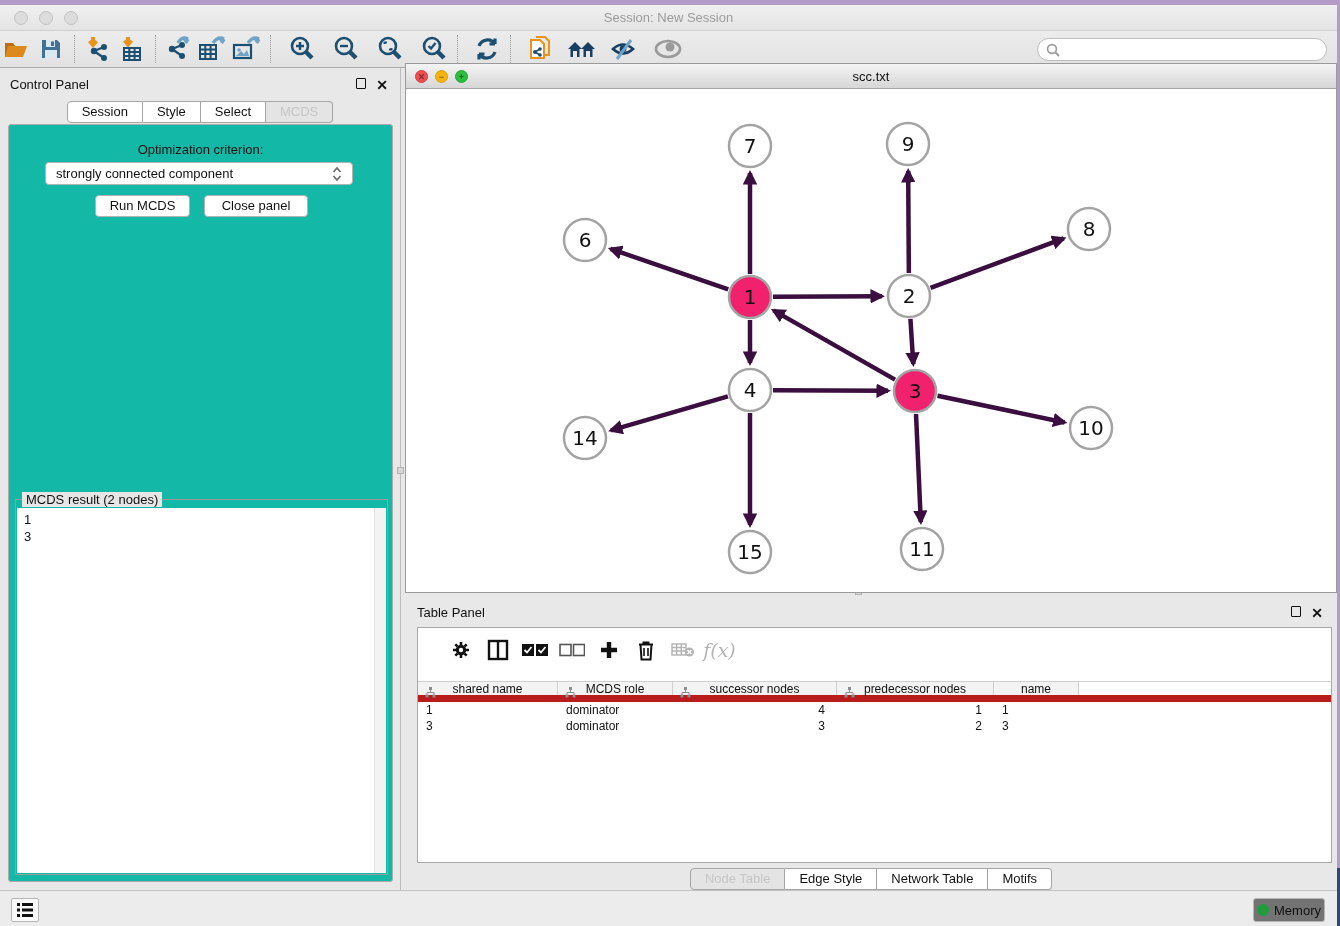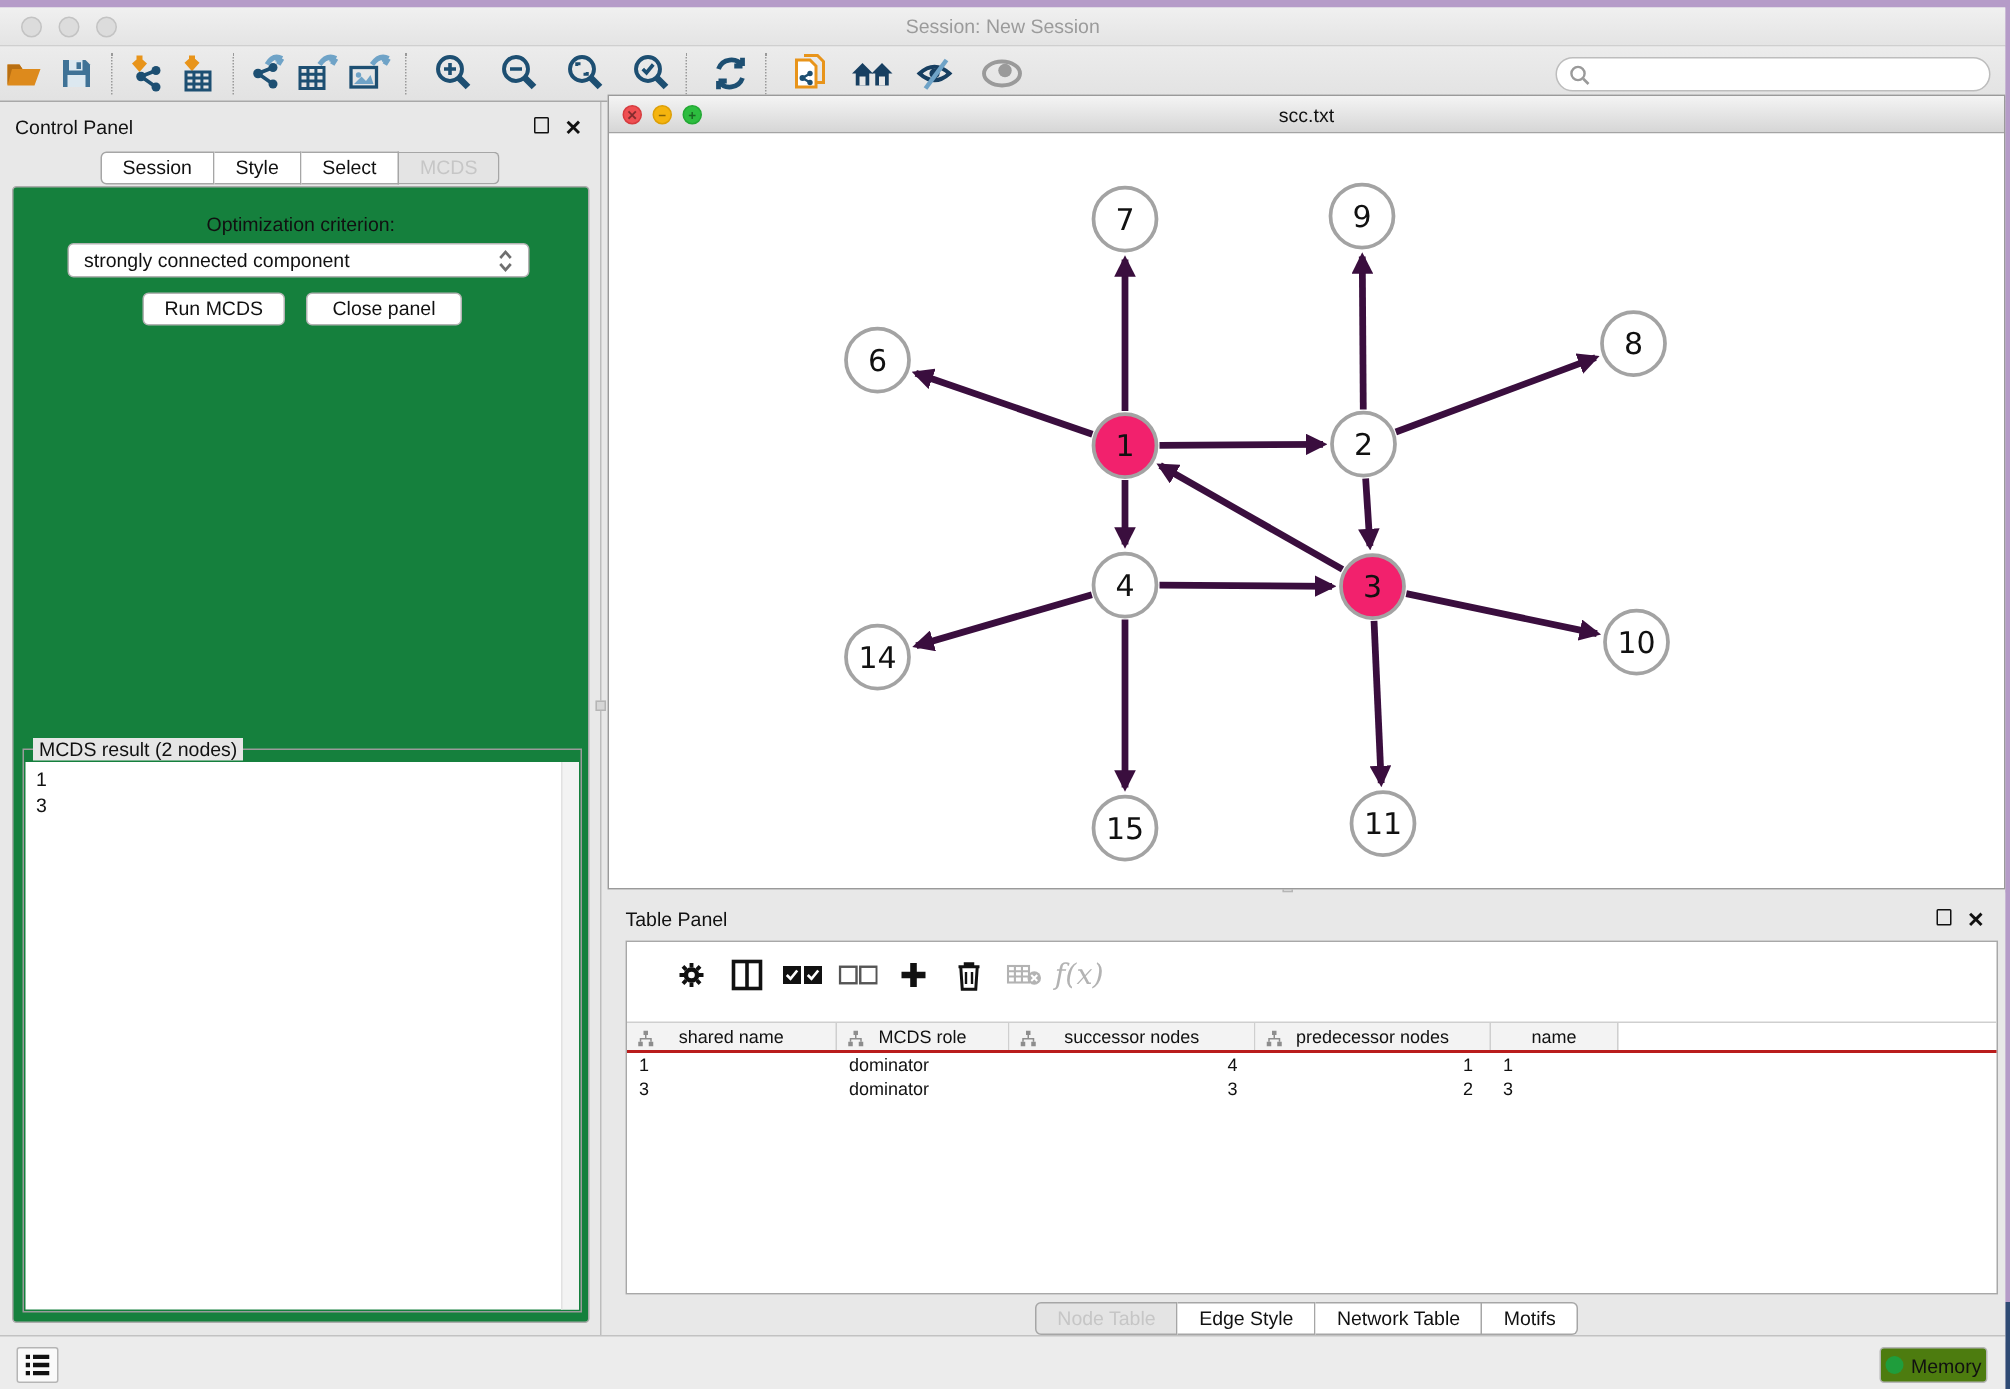--- a/index.html
+++ b/index.html
@@ -40,21 +40,21 @@
   .close-glyph { font-weight:bold; font-size:14px; color:#111; }
 
   #cp-tabs { position:absolute; left:0; top:33px; width:100%; display:flex; justify-content:center; }
   .tab { height:22px; line-height:20px; padding:0 14px; background:#fff; border:1px solid #a6a6a6;
          border-left:none; text-align:center; }
   .tab:first-child { border-left:1px solid #a6a6a6; border-radius:4px 0 0 4px; }
   .tab:last-child { border-radius:0 4px 4px 0; }
   .tab.selected-dim { background:#e4e4e4; color:#c6c6c6; }
 
   #cp-box { position:absolute; left:8px; top:56px; width:385px; height:758px;
-            background:#15803d; border:1px solid #ababab; border-radius:3px; }
+            background:#14b8a6; border:1px solid #ababab; border-radius:3px; }
   #opt-label { position:absolute; left:0; width:100%; top:17px; text-align:center; }
   #criterion-select { position:absolute; left:36px; top:37px; width:308px; height:23px; background:#fff;
                       border:1px solid #b3b3b3; border-radius:4px; display:flex; align-items:center;
                       padding:0 10px; }
   #criterion-select .sel-text { flex:1; }
   .cp-btn { position:absolute; top:70px; height:22px; background:#fff; border:1px solid #b3b3b3;
             border-radius:4px; text-align:center; line-height:20px; }
   #run-btn { left:86px; width:95px; }
   #closep-btn { left:195px; width:104px; }
 
@@ -82,35 +82,35 @@
   #table-panel { position:absolute; left:405px; top:590px; width:932px; height:300px; background:#e8e8e8; }
   #tp-header-label { position:absolute; left:12px; top:10px; }
   #tp-box { position:absolute; left:12px; top:32px; width:915px; height:236px; background:#fff;
             border:1px solid #a8a8a8; }
   #tp-toolbar { position:absolute; left:0; top:0; width:100%; height:44px; display:flex;
                 align-items:center; padding-left:24px; }
   .tp-btn { width:37px; height:36px; display:flex; align-items:center; justify-content:center; }
   #tp-fx { font-family:"DejaVu Serif", serif; font-style:italic; font-size:19px; color:#b3b3b3; }
 
   #tp-grid { position:absolute; left:0; top:53px; width:100%; }
-  #tp-colheads { display:flex; height:21px; border-top:1px solid #cfcfcf; border-bottom:2px solid #b91c1c; }
+  #tp-colheads { display:flex; height:21px; border-top:1px solid #cfcfcf; border-bottom:7px solid #b91c1c; }
   .colhead { height:100%; background:#f3f3f3; border-right:1px solid #cfcfcf;
              display:flex; align-items:center; justify-content:center; gap:6px; font-size:12px; position:relative; }
   .colhead .col-icon { position:absolute; left:7px; top:5px; }
   .trow { display:flex; height:16px; font-size:12px; }
   .tcell { height:16px; line-height:16px; overflow:hidden; }
 
   #tp-tabs { position:absolute; left:0; top:273px; width:100%; display:flex; justify-content:center; }
 
   
   #status-bar { position:absolute; left:0; top:885px; width:1337px; height:36px;
                 background:#ececec; border-top:1px solid #c2c2c2; }
   #task-btn { position:absolute; left:11px; top:7px; width:28px; height:24px; background:#fafafa;
               border:1px solid #b5b5b5; border-radius:2px; display:flex; align-items:center; justify-content:center; }
-  #memory-btn { position:absolute; right:12px; top:7px; width:72px; height:24px; background:#4d7c0f;
+  #memory-btn { position:absolute; right:12px; top:7px; width:72px; height:24px; background:#737373;
                 border:1px solid #b5b5b5; border-radius:3px; display:flex; align-items:center;
                 justify-content:center; gap:5px; }
   #memory-dot { width:12px; height:12px; border-radius:50%; background:#1f9d3c; }
 </style>
 </head>
 <body>
 
 <div id="app-window">
 
   <div id="titlebar">

